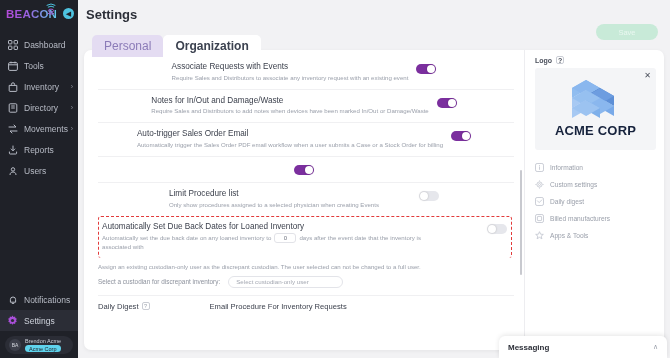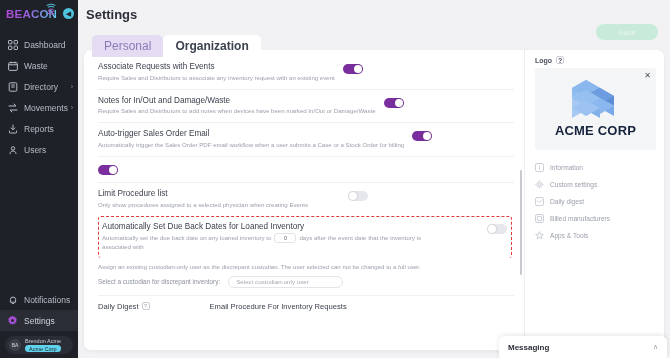--- a/index.html
+++ b/index.html
@@ -95,21 +95,21 @@
   }
   .card-left { flex: 1 1 auto; position: relative; padding: 0 10px 0 14px; overflow: hidden; }
   .card-right {
     flex: 0 0 140px; border-left: 1px solid #ededf0;
     padding: 6px 8px 0 10px; position: relative;
   }
 
   
   .rows { position: relative; padding-top: 6px; }
   .row {
-    display: flex; align-items: flex-start; justify-content: flex-start;
+    display: flex; align-items: flex-start; justify-content: center;
     padding: 6px 4px 7px 0; border-bottom: 1px solid #f0f0f2; gap: 8px;
   }
   .row.highlight {
     border: 1.6px dashed #e23b3b; border-radius: 3px;
     padding: 5px 4px 6px 3px; margin-right: 2px;
   }
   .row.nb { border-bottom: none; gap: 40px; }
   .row-title { font-size: 8.2px; color: #3a3f4b; margin-bottom: 2.5px; }
   .row-sub { font-size: 6.1px; color: #9ba0ab; line-height: 1.35; }
   .row-sub .inline-input {
@@ -221,23 +221,33 @@
 
       <div class="nav-item">
         <span class="ic">
           <svg width="10" height="10" viewBox="0 0 10 10">
               <rect x="0.6" y="1.6" width="8.8" height="7.8" rx="1.2" fill="none" stroke="#b8bcc6" stroke-width="1"></rect>
               <line x1="0.6" y1="3.8" x2="9.4" y2="3.8" stroke="#b8bcc6" stroke-width="1"></line>
               <line x1="3" y1="0.6" x2="3" y2="2.4" stroke="#b8bcc6" stroke-width="1"></line>
               <line x1="7" y1="0.6" x2="7" y2="2.4" stroke="#b8bcc6" stroke-width="1"></line>
             </svg>
         </span>
-        <span class="lbl">Waste</span>
-      </div>
-
+        <span class="lbl">Tools</span>
+      </div>
+
+      <div class="nav-item">
+        <span class="ic">
+          <svg width="10" height="10" viewBox="0 0 10 10">
+              <path d="M1.2 3.4h7.6v5.2a.8.8 0 0 1-.8.8H2a.8.8 0 0 1-.8-.8z" fill="none" stroke="#b8bcc6" stroke-width="1"></path>
+              <path d="M3.4 3.4V2.4a1.6 1.6 0 0 1 3.2 0v1" fill="none" stroke="#b8bcc6" stroke-width="1"></path>
+            </svg>
+        </span>
+        <span class="lbl">Inventory</span>
+        <span class="chev">›</span>
+      </div>
 
       <div class="nav-item">
         <span class="ic">
           <svg width="10" height="10" viewBox="0 0 10 10">
               <rect x="1.2" y="0.8" width="7.6" height="8.4" rx="1" fill="none" stroke="#b8bcc6" stroke-width="1"></rect>
               <line x1="3.2" y1="3" x2="6.8" y2="3" stroke="#b8bcc6" stroke-width="1"></line>
               <line x1="3.2" y1="5" x2="6.8" y2="5" stroke="#b8bcc6" stroke-width="1"></line>
             </svg>
         </span>
         <span class="lbl">Directory</span>

